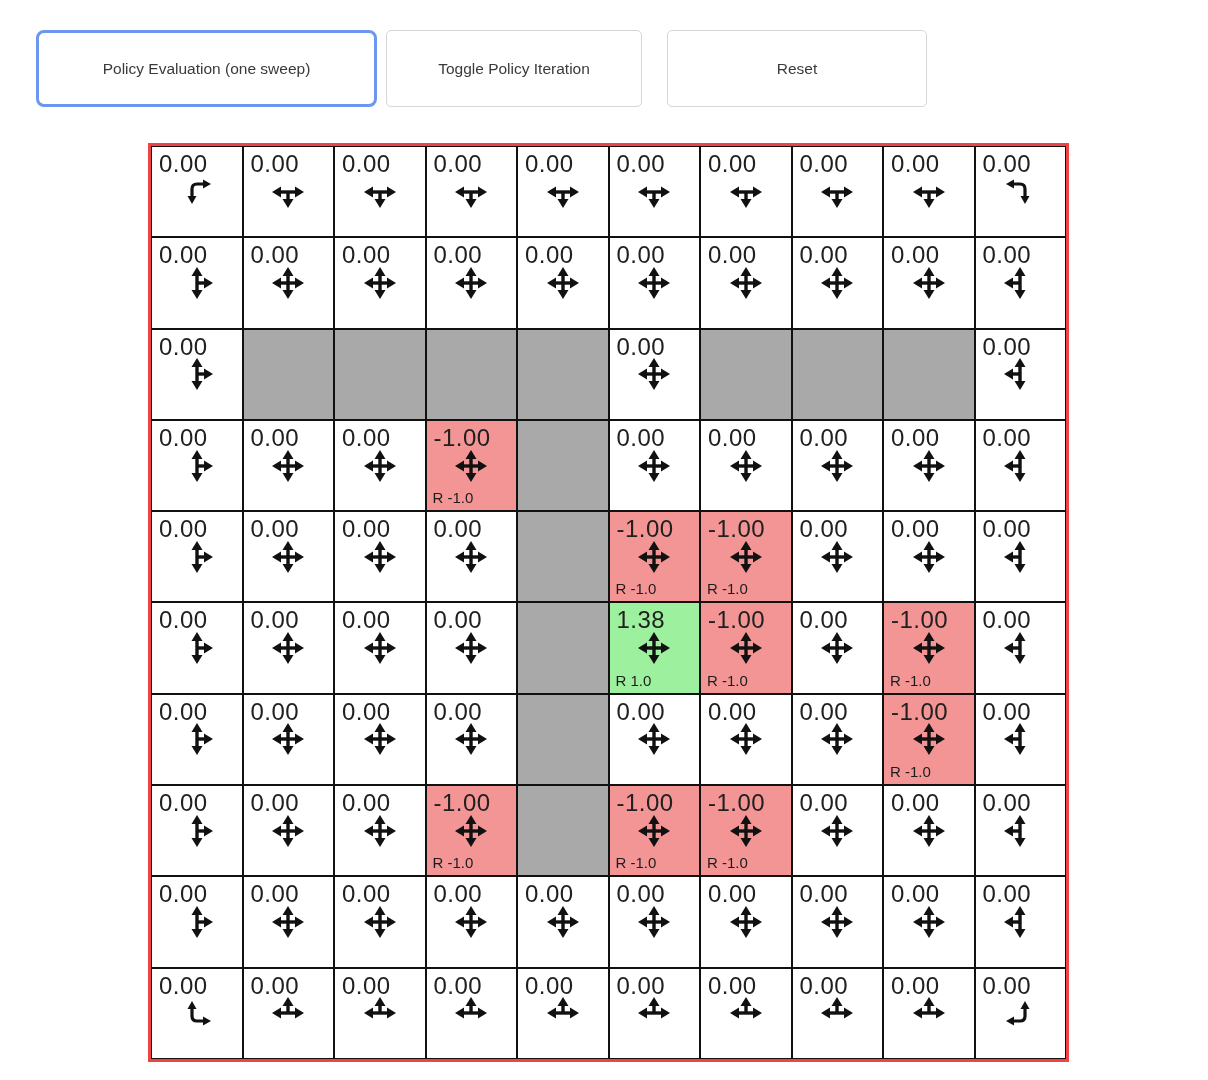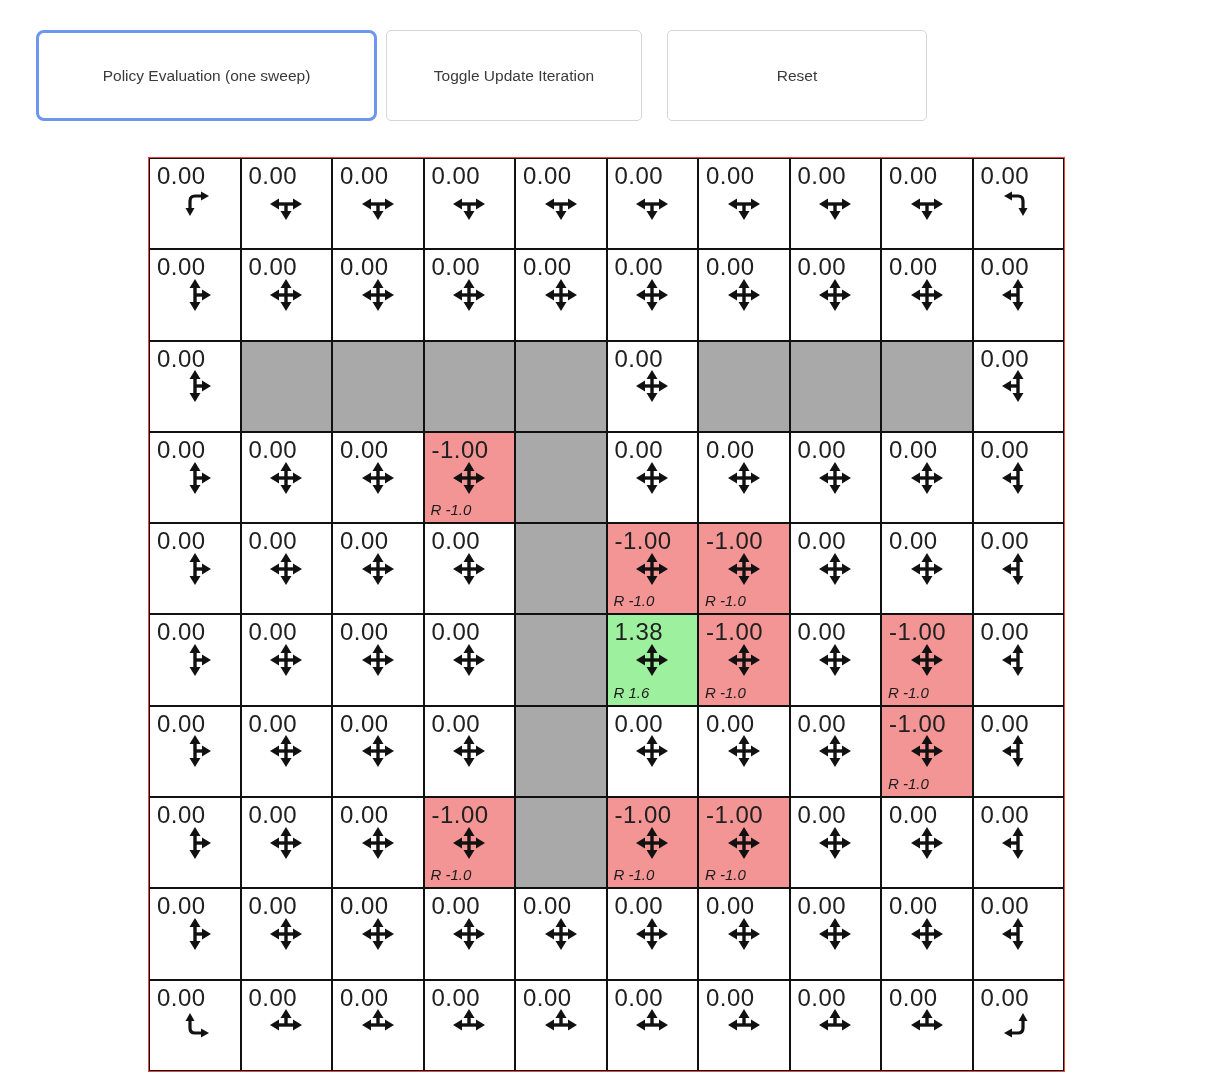--- a/index.html
+++ b/index.html
@@ -1,41 +1,41 @@
 <!DOCTYPE html>
 <html style="--wall: #a9a9a9; --neg: #f49595; --pos: #9df09d; --active-border: #6d96ee;"><head>
 <meta charset="utf-8">
 <style>
   html,body{margin:0;padding:0;background:#ffffff;}
   body{width:1208px;height:1080px;font-family:"Liberation Sans",sans-serif;position:relative;overflow:hidden;}
   .toolbar{display:flex;gap:9px;padding:30px 0 0 36px;}
-  .btn{height:91px;background:#ffffff;border:1px solid #d6d6d6;border-radius:5px;
+  .btn{height:77px;background:#ffffff;border:1px solid #d6d6d6;border-radius:5px;
        font-size:15.5px;color:#3a3a3a;display:flex;align-items:center;justify-content:center;
        box-sizing:border-box;cursor:pointer;font-family:"Liberation Sans",sans-serif;}
   .btn-0{width:341px;}
   .btn-1{width:262px;}
   .btn-2{width:256px;}
   .btn-3{width:260px;margin-left:16px;}
   .btn.active{border:3px solid var(--active-border,#6d96ee);border-radius:8px;}
   .grid{margin:36px 0 0 148px;display:grid;grid-template-columns:repeat(10,91.5px);
-        grid-auto-rows:91.3px;width:max-content;border:1px solid #ef4444;}
+        grid-auto-rows:91.3px;width:max-content;border:3px solid #ef4444;}
   .cell{position:relative;border:1.5px solid #111;box-sizing:border-box;background:#ffffff;}
   .cell.wall{background:var(--wall,#a9a9a9);}
   .cell.reward-negative{background:var(--neg,#f49595);padding-left:36px;}
   .cell.reward-positive{background:var(--pos,#9df09d);}
   .val{position:absolute;top:3px;left:7px;font-size:24px;color:#202020;letter-spacing:0.5px;}
   .arrow{position:absolute;left:50%;top:50%;transform:translate(-50%,-50%);}
-  .rew{position:absolute;left:6px;bottom:4px;font-size:15px;color:#1c1c1c;font-style:italic;}
+  .rew{position:absolute;left:6px;bottom:4px;font-size:15px;color:#1c1c1c;}
 </style>
 </head>
 <body>
 
 <div class="toolbar">
   <button class="btn btn-0 active">Policy Evaluation (one sweep)</button>
-  <button class="btn btn-2">Toggle Update Iteration</button>
+  <button class="btn btn-2">Toggle Policy Iteration</button>
   <button class="btn btn-3">Reset</button>
 </div>
 
 <div class="grid" id="grid">
     <div class="cell empty">
       <div class="val">0.00</div>
       <svg class="arrow" width="36" height="36" viewBox="0 0 36 36">
         <path d="M13,23 L13,15 Q13,10 18,10 L25,10" stroke="#111111" stroke-width="3.2" fill="none"></path>
         <polygon points="8.5,22 17.5,22 13,30" fill="#111111"></polygon>
         <polygon points="24,5.5 24,14.5 32,10" fill="#111111"></polygon>
@@ -592,21 +592,21 @@
       <svg class="arrow" width="36" height="36" viewBox="0 0 36 36">
         <path d="M18,18 L18,10" stroke="#111111" stroke-width="3.4" fill="none"></path>
         <polygon points="12.5,11 23.5,11 18,2" fill="#111111"></polygon>
         <path d="M18,18 L18,26" stroke="#111111" stroke-width="3.4" fill="none"></path>
         <polygon points="12.5,25 23.5,25 18,34" fill="#111111"></polygon>
         <path d="M18,18 L10,18" stroke="#111111" stroke-width="3.4" fill="none"></path>
         <polygon points="11,12.5 11,23.5 2,18" fill="#111111"></polygon>
         <path d="M18,18 L26,18" stroke="#111111" stroke-width="3.4" fill="none"></path>
         <polygon points="25,12.5 25,23.5 34,18" fill="#111111"></polygon>
       </svg>
-      <div class="rew">R 1.6</div>
+      <div class="rew">R 1.0</div>
     </div>
     <div class="cell reward-negative">
       <div class="val">-1.00</div>
       <svg class="arrow" width="36" height="36" viewBox="0 0 36 36">
         <path d="M18,18 L18,10" stroke="#111111" stroke-width="3.4" fill="none"></path>
         <polygon points="12.5,11 23.5,11 18,2" fill="#111111"></polygon>
         <path d="M18,18 L18,26" stroke="#111111" stroke-width="3.4" fill="none"></path>
         <polygon points="12.5,25 23.5,25 18,34" fill="#111111"></polygon>
         <path d="M18,18 L10,18" stroke="#111111" stroke-width="3.4" fill="none"></path>
         <polygon points="11,12.5 11,23.5 2,18" fill="#111111"></polygon>

